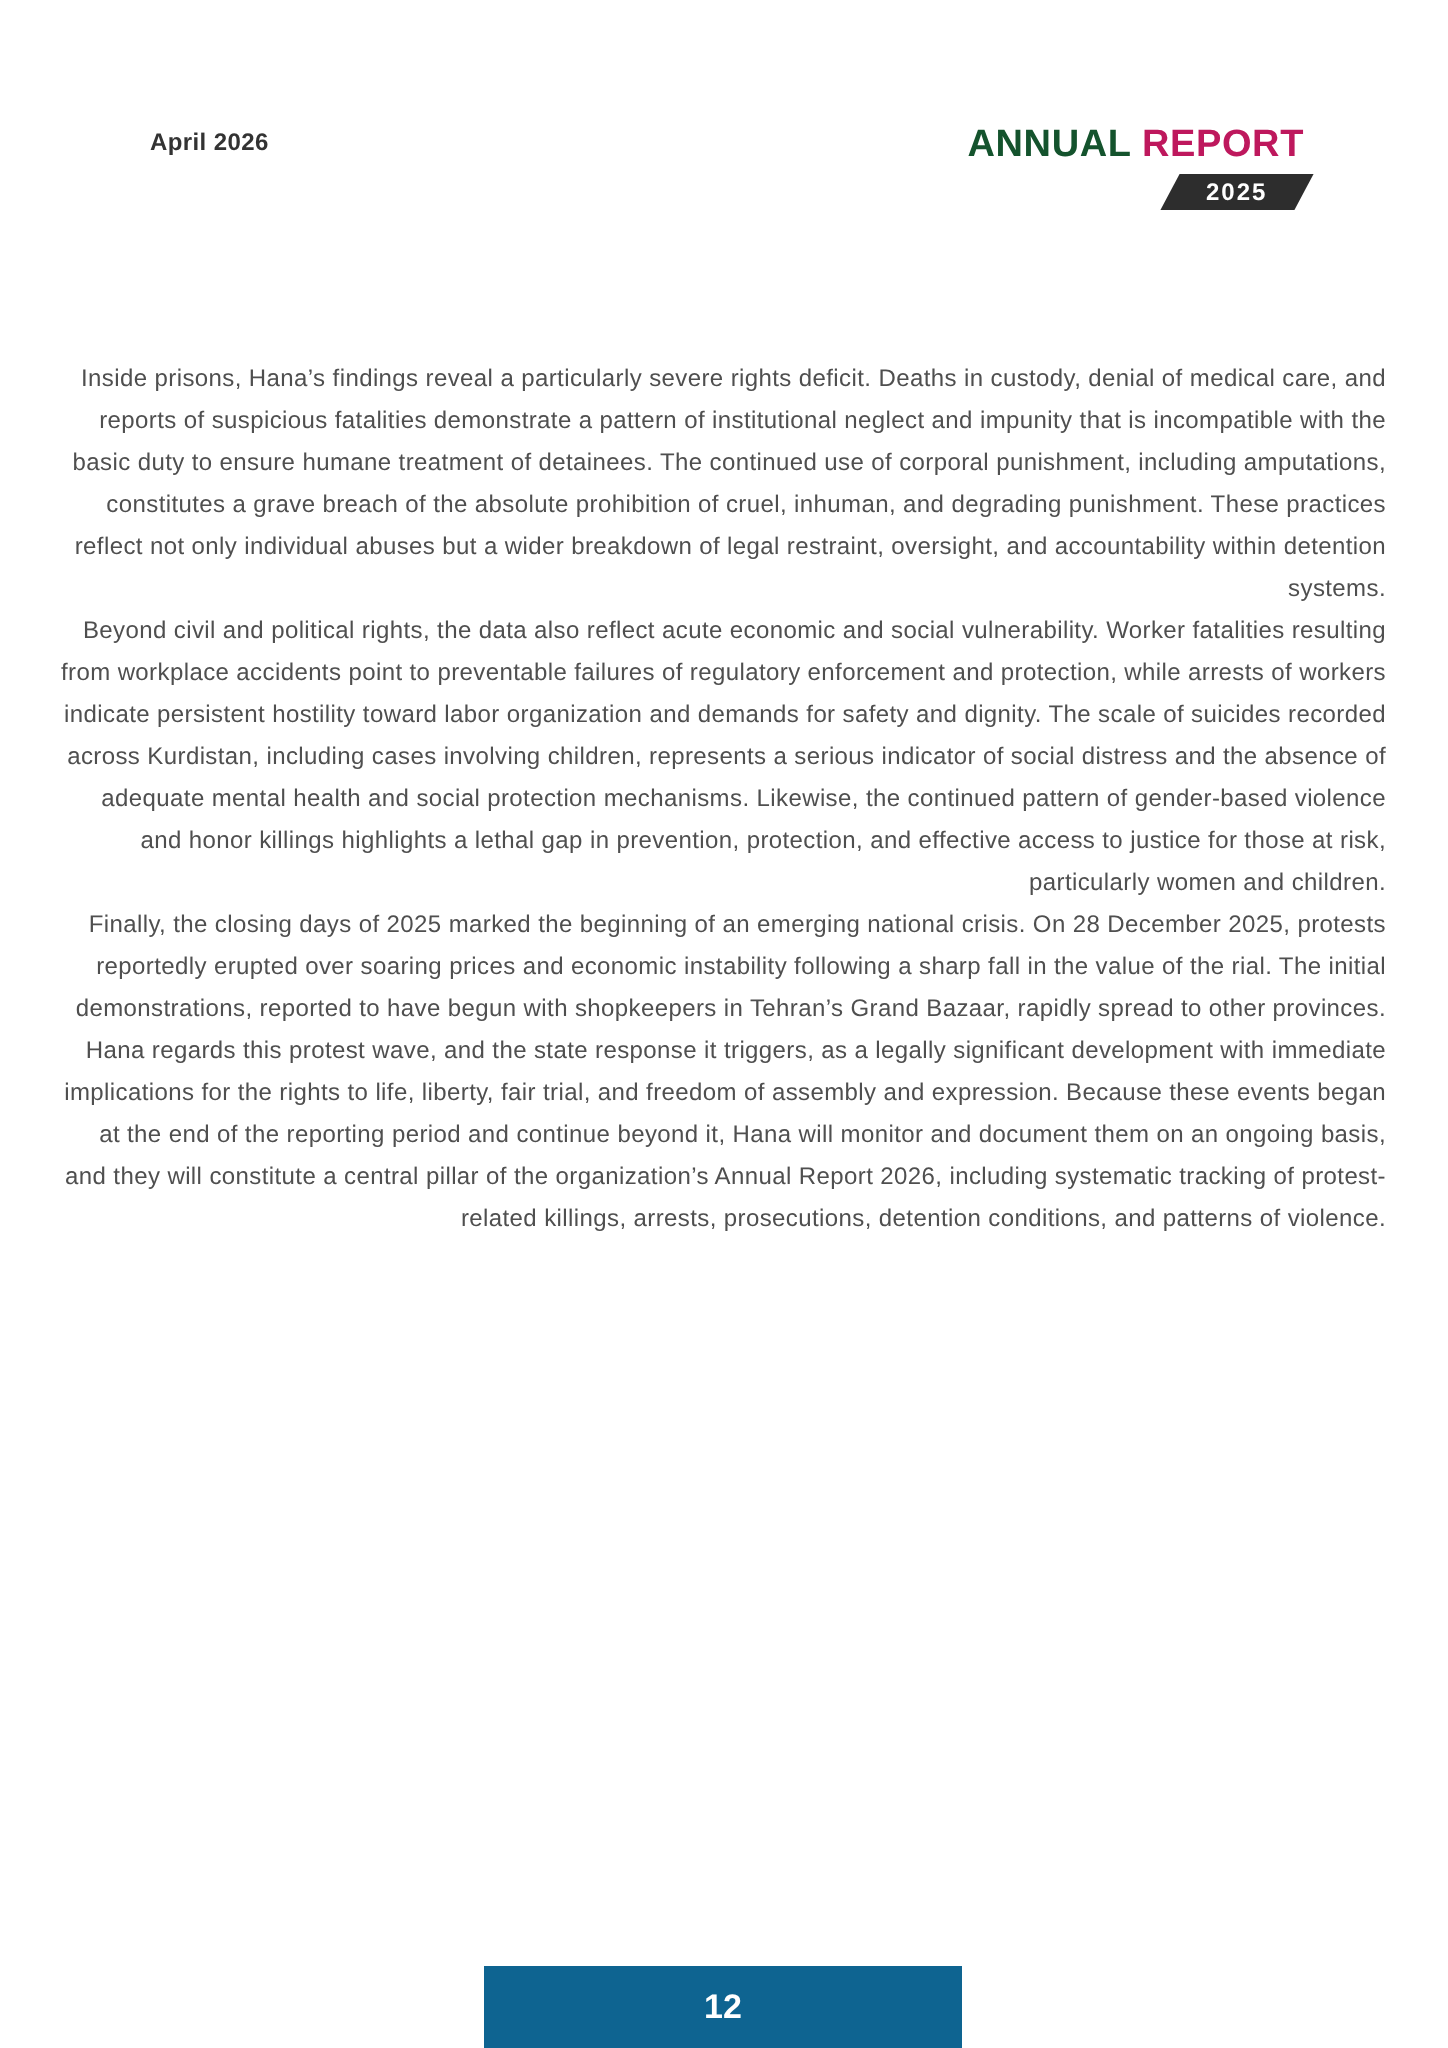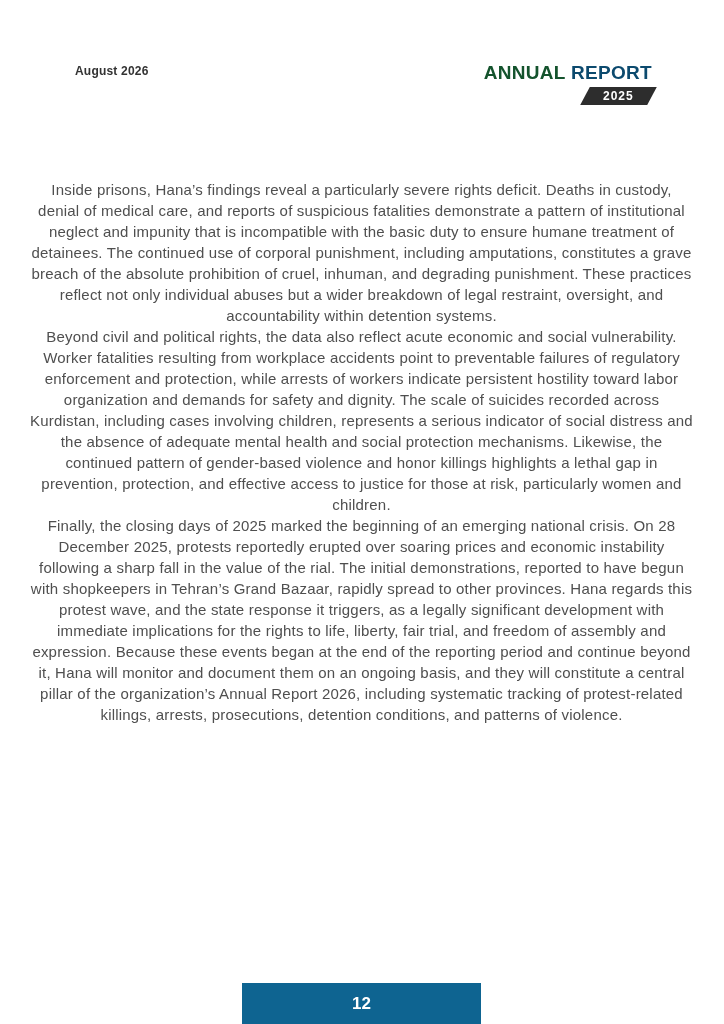--- a/index.html
+++ b/index.html
@@ -50,21 +50,21 @@
     top: 62px;
     text-align: right;
   }
   .badge-title {
     font-size: 19px;
     font-weight: 800;
     letter-spacing: 0.3px;
     white-space: nowrap;
   }
   .badge-title .annual { color: #14532d; }
-  .badge-title .report { color: #0c4a6e; }
+  .badge-title .report { color: #be185d; }
   .badge-year {
     display: inline-block;
     margin-top: 3px;
     background: #2D2D2D;
     color: #ffffff;
     font-size: 12px;
     font-weight: 700;
     letter-spacing: 1px;
     padding: 2px 18px 2px 18px;
     transform: skewX(-28deg);
@@ -74,25 +74,25 @@
     display: inline-block;
     transform: skewX(28deg);
   }
 
   
   .body-text {
     position: absolute;
     left: 30px;
     top: 179px;
     width: 663px;
-    font-size: 15px;
+    font-size: 12px;
     line-height: 21px;
     letter-spacing: 0.2px;
     color: #4F4F4F;
-    text-align: center;
+    text-align: right;
   }
   .body-text p { margin: 0; }
 
   
   .footer-bar {
     position: absolute;
     left: 242px;
     top: 983px;
     width: 239px;
     height: 41px;
@@ -103,21 +103,21 @@
     justify-content: center;
     font-size: 17px;
     font-weight: 700;
   }
 </style>
 </head>
 <body>
 
 <div class="page">
 
-  <div class="header-date">August 2026</div>
+  <div class="header-date">April 2026</div>
 
 
   <div class="badge">
     <div class="badge-title">
       <span class="annual">ANNUAL</span>
       <span class="report">REPORT</span>
     </div>
     <div class="badge-year">
       <span>2025</span>
     </div>

